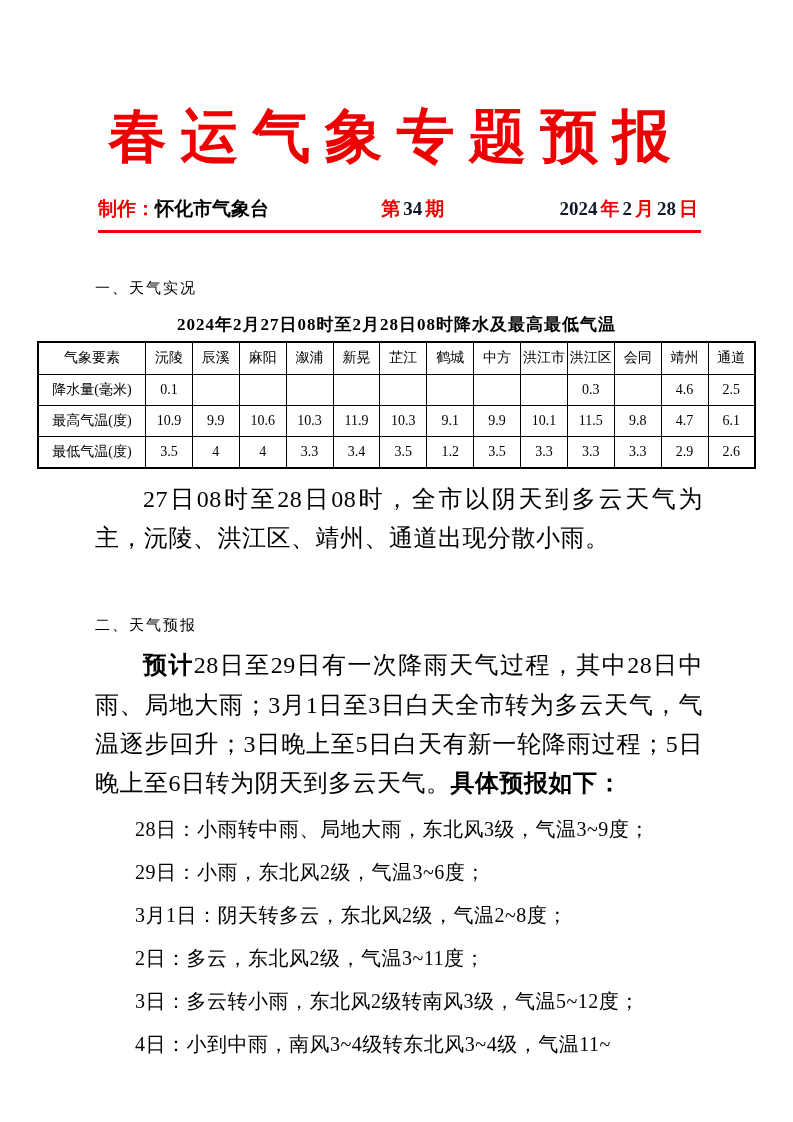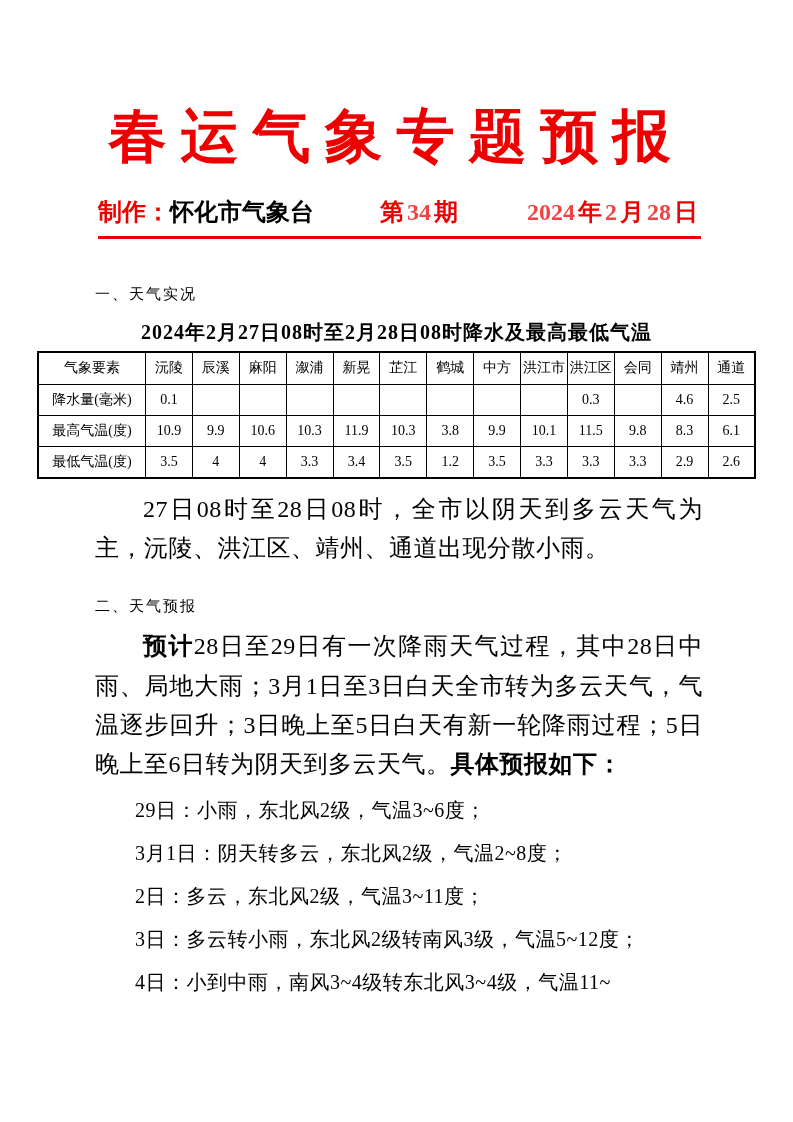--- a/index.html
+++ b/index.html
@@ -22,43 +22,43 @@
     font-weight: bold;
     letter-spacing: 14px;
     line-height: 1.55;
     white-space: nowrap;
   }
   .byline {
     margin: 14px 95px 0 98px;
     display: flex;
     justify-content: space-between;
     align-items: flex-start;
-    font-size: 24px;
+    font-size: 19px;
     font-weight: bold;
     white-space: nowrap;
   }
   .red { color: #ee0000; }
-  .byline .num { color: #ef4444; padding: 0 3px; }
+  .byline .num { color: #0f172a; padding: 0 3px; }
   .red-rule {
     margin: 8px 92px 0 98px;
     height: 3px;
     background: #ee0000;
   }
   
   .section-heading {
     margin: 46px 92px 0 95px;
     font-size: 15px;
     font-weight: 500;
     letter-spacing: 2px;
   }
-  .section-heading.second { margin-top: 29px; }
+  .section-heading.second { margin-top: 58px; }
   .table-title {
     margin-top: 15px;
     text-align: center;
-    font-size: 20px;
+    font-size: 17px;
     font-weight: bold;
     letter-spacing: 1px;
   }
   
   table.weather {
     width: 719px;
     margin: 5px auto 0 auto;
     border-collapse: collapse;
     table-layout: fixed;
     font-size: 14px;
@@ -156,26 +156,26 @@
           <td>2.5</td>
         </tr>
         <tr>
           <td class="label-col">最高气温(度)</td>
           <td>10.9</td>
           <td>9.9</td>
           <td>10.6</td>
           <td>10.3</td>
           <td>11.9</td>
           <td>10.3</td>
-          <td>3.8</td>
+          <td>9.1</td>
           <td>9.9</td>
           <td>10.1</td>
           <td>11.5</td>
           <td>9.8</td>
-          <td>8.3</td>
+          <td>4.7</td>
           <td>6.1</td>
         </tr>
         <tr>
           <td class="label-col">最低气温(度)</td>
           <td>3.5</td>
           <td>4</td>
           <td>4</td>
           <td>3.3</td>
           <td>3.4</td>
           <td>3.5</td>
@@ -192,20 +192,21 @@
 
   <div class="para">27日08时至28日08时，全市以阴天到多云天气为主，沅陵、洪江区、靖州、通道出现分散小雨。</div>
 
   <div class="section-heading second">二、天气预报</div>
 
   <div class="para">
     <span class="bold">预计</span><span>28日至29日有一次降雨天气过程，其中28日中雨、局地大雨；3月1日至3日白天全市转为多云天气，气温逐步回升；3日晚上至5日白天有新一轮降雨过程；5日晚上至6日转为阴天到多云天气。</span><span class="bold">具体预报如下：</span>
   </div>
 
   <div class="forecast-list" id="forecast-list">
+      <div class="forecast-line">28日：小雨转中雨、局地大雨，东北风3级，气温3~9度；</div>
       <div class="forecast-line">29日：小雨，东北风2级，气温3~6度；</div>
       <div class="forecast-line">3月1日：阴天转多云，东北风2级，气温2~8度；</div>
       <div class="forecast-line">2日：多云，东北风2级，气温3~11度；</div>
       <div class="forecast-line">3日：多云转小雨，东北风2级转南风3级，气温5~12度；</div>
       <div class="forecast-line">4日：小到中雨，南风3~4级转东北风3~4级，气温11~</div>
     </div>
 
 </div>
 
 </body></html>

